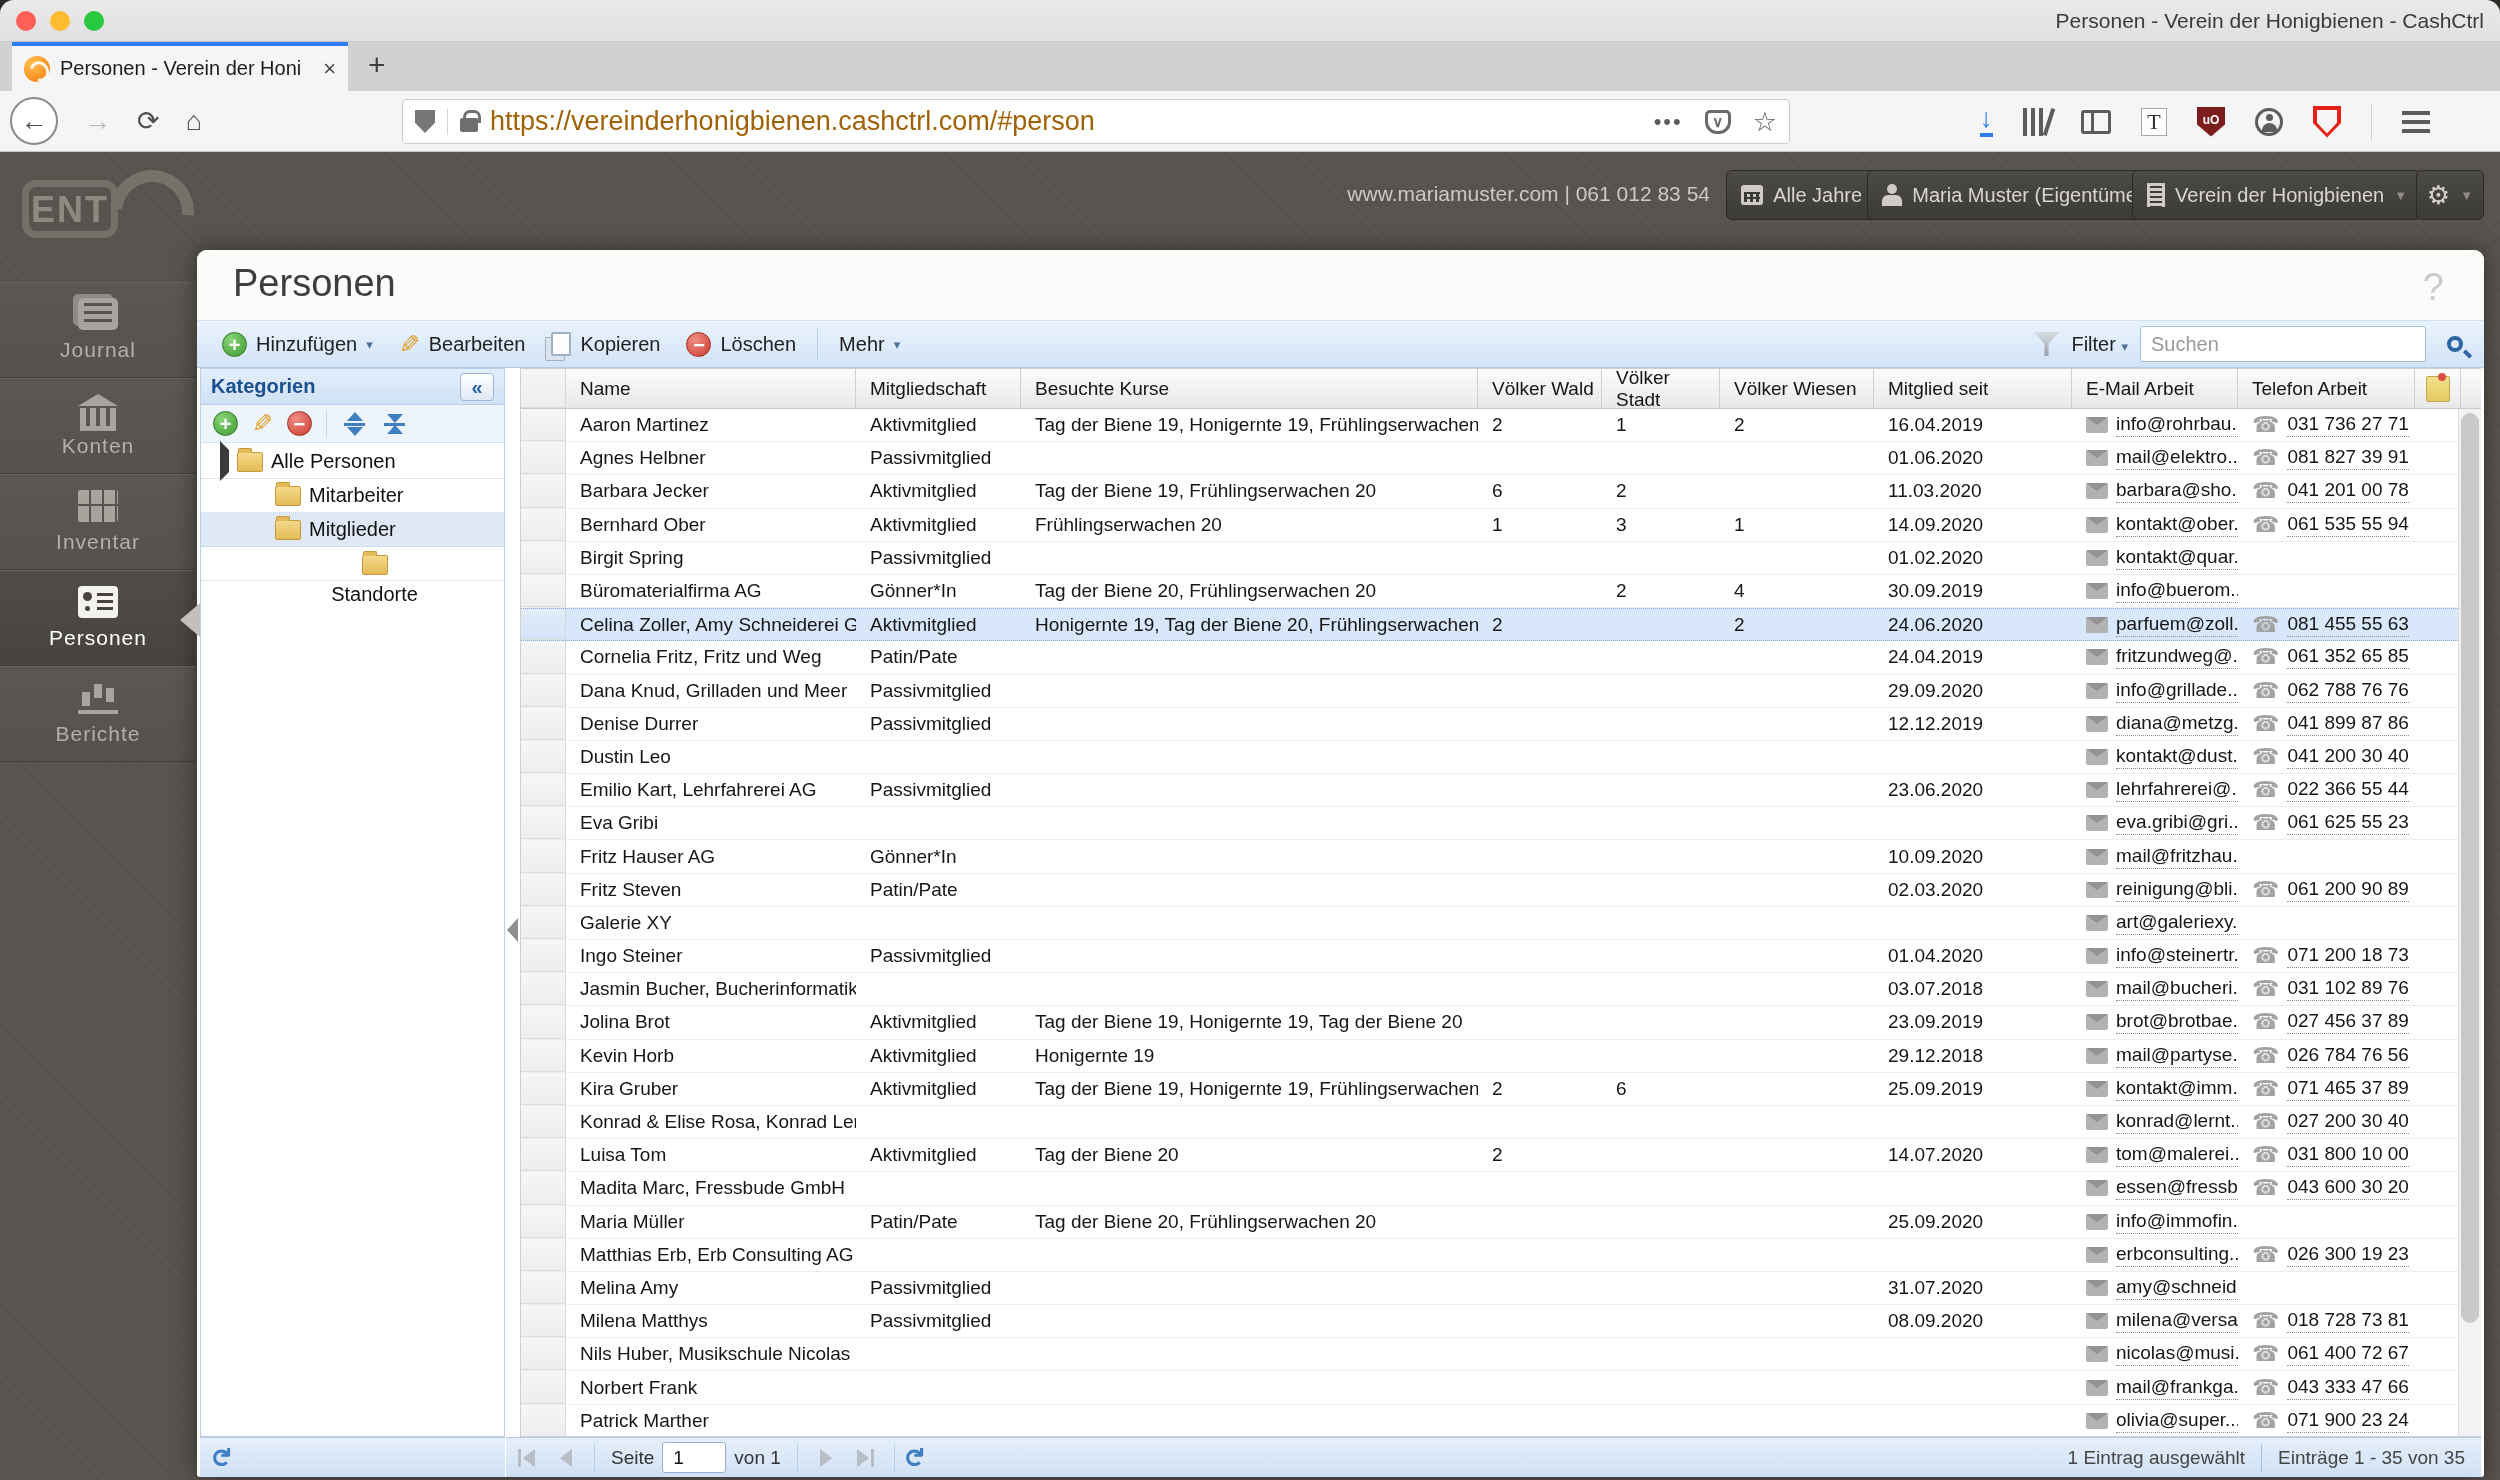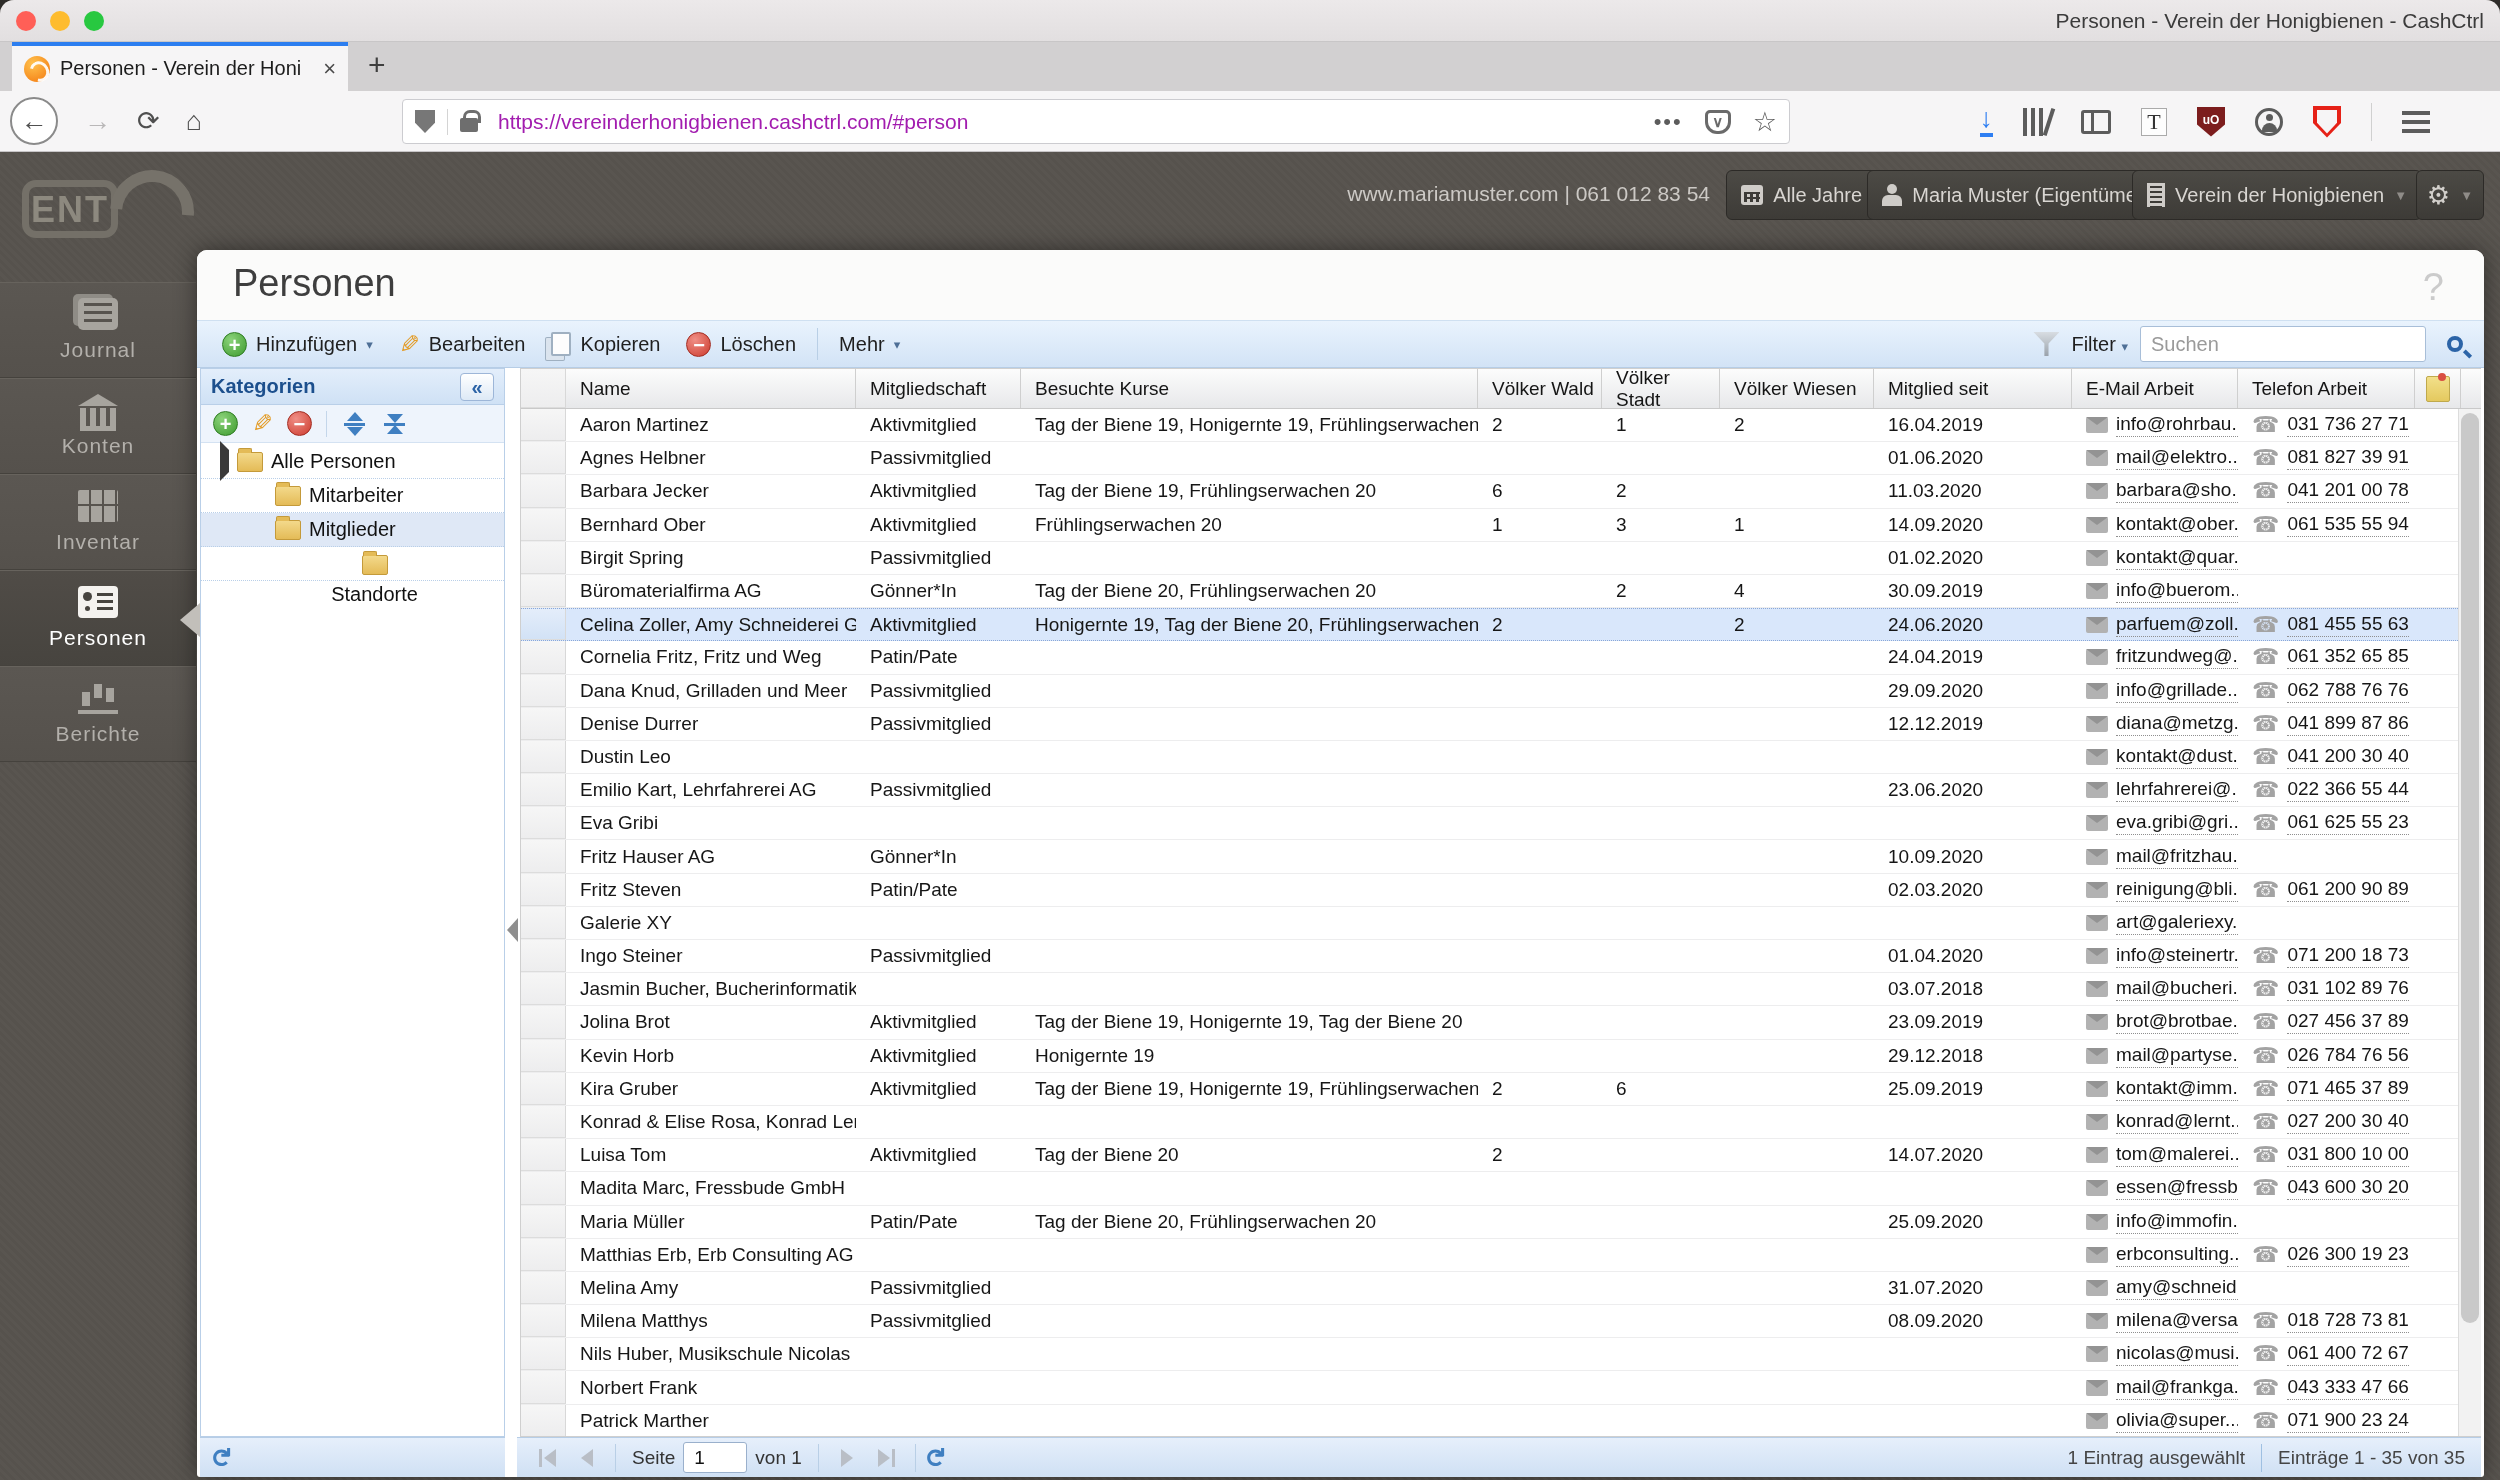--- a/index.html
+++ b/index.html
@@ -30,21 +30,21 @@
     border-bottom:1px solid #c7c5c7; display:flex; align-items:center; }
   .nav-ic { font-size:27px; color:#4f4f4f; margin-left:26px; }
   .back-circle { width:48px; height:48px; border:2px solid #8a8a8a; border-radius:50%; display:flex; align-items:center; justify-content:center; margin-left:10px; background:#fff; }
   .fwd { color:#b9b7b8; }
   .urlbar { position:absolute; left:402px; top:8px; width:1388px; height:45px; background:#fff;
     border:1px solid #ccccd0; border-radius:4px; display:flex; align-items:center; padding:0 12px; }
   .shield-ic { width:20px; height:23px; background:#777; clip-path:polygon(0 0,100% 0,100% 55%,50% 100%,0 55%); position:relative; flex:none; }
   .url-sep { width:1px; height:26px; background:#d4d4d4; margin:0 12px; }
   .lock-ic { width:18px; height:14px; background:#6e6e6e; border-radius:2px; position:relative; margin-top:6px; flex:none; }
   .lock-ic::before { content:""; position:absolute; left:3px; top:-8px; width:12px; height:10px; border:3px solid #6e6e6e; border-bottom:none; border-radius:7px 7px 0 0; }
-  .url-text { font-size:21px; color:#a21caf; margin-left:20px; }
+  .url-text { font-size:27px; color:#a16207; margin-left:12px; }
   .url-right { margin-left:auto; display:flex; align-items:center; gap:22px; }
   .dots { font-size:22px; color:#5c5c5c; letter-spacing:2px; }
   .pocket { width:26px; height:24px; border:3px solid #6a6a6a; border-radius:5px 5px 12px 12px; display:flex; align-items:center; justify-content:center; font-size:15px; color:#6a6a6a; font-weight:bold; }
   .star { font-size:27px; color:#5c5c5c; }
   .nav-right { position:absolute; right:70px; top:0; height:61px; display:flex; align-items:center; gap:30px; }
   .dl { color:#2e7ef2; font-size:27px; border-bottom:4px solid #2e7ef2; line-height:22px; height:30px; }
   .lib { display:flex; gap:4px; align-items:flex-end; height:28px; }
   .lib i { width:4px; height:28px; background:#5c5c5c; display:block; }
   .lib i:last-child { transform:rotate(18deg); }
   .sbar { width:30px; height:24px; border:3px solid #5c5c5c; border-radius:3px; position:relative; }
@@ -179,21 +179,21 @@
   .ph { font-size:22px; color:#a3a3a3; margin-right:8px; flex:none; line-height:20px; }
   .lnk { border-bottom:1px dotted #8f8f8f; padding-bottom:1px; overflow:hidden; white-space:nowrap; }
   .note-ic { width:24px; height:26px; background:linear-gradient(#f2e08a,#e4c95f); border:1px solid #bfa94c; border-radius:2px; position:relative; margin:auto; }
   .note-ic::before { content:""; position:absolute; right:3px; top:-4px; width:8px; height:8px; border-radius:50%; background:#d94f43; }
   .vscroll { position:absolute; right:0; top:40px; bottom:0; width:23px; background:#f2f2f2; border-left:1px solid #dcdcdc; }
   .vthumb { position:absolute; left:2px; right:2px; top:4px; height:910px; background:#c9c9c9; border-radius:9px; }
 
   
   .bbar { position:absolute; height:40px; bottom:0; background:linear-gradient(#e6effb,#cfe0f4); border-top:1px solid #b6cde6; display:flex; align-items:center; }
   .bbar-left { left:3px; width:305px; padding-left:10px; }
-  .bbar-main { left:320px; right:3px; padding-left:10px; }
+  .bbar-main { left:309px; right:3px; }
   .refresh { font-size:26px; font-weight:bold; color:#3f7fc1; transform:rotate(90deg); }
   .pgbtn { width:34px; height:30px; border-radius:4px; display:flex; align-items:center; justify-content:center; gap:2px; margin:0 3px; }
   .tri-l { width:0; height:0; border-top:9px solid transparent; border-bottom:9px solid transparent; border-right:12px solid #b9bec6; }
   .tri-r { width:0; height:0; border-top:9px solid transparent; border-bottom:9px solid transparent; border-left:12px solid #b9bec6; }
   .pbar { width:3px; height:18px; background:#b9bec6; }
   .pg-sep { width:1px; height:28px; background:#b9cfe6; margin:0 8px; }
   .pg-lab { font-size:19px; color:#333; margin:0 8px; }
   .pg-input { width:64px; height:31px; background:#fff; border:1px solid #9ab0cc; border-radius:3px; font-size:19px; color:#111; padding-left:10px; display:flex; align-items:center; }
   .status { margin-left:auto; display:flex; align-items:center; gap:16px; padding-right:16px; font-size:19px; color:#454545; }
   .st-sep { width:1px; height:28px; background:#9fc0e2; }

